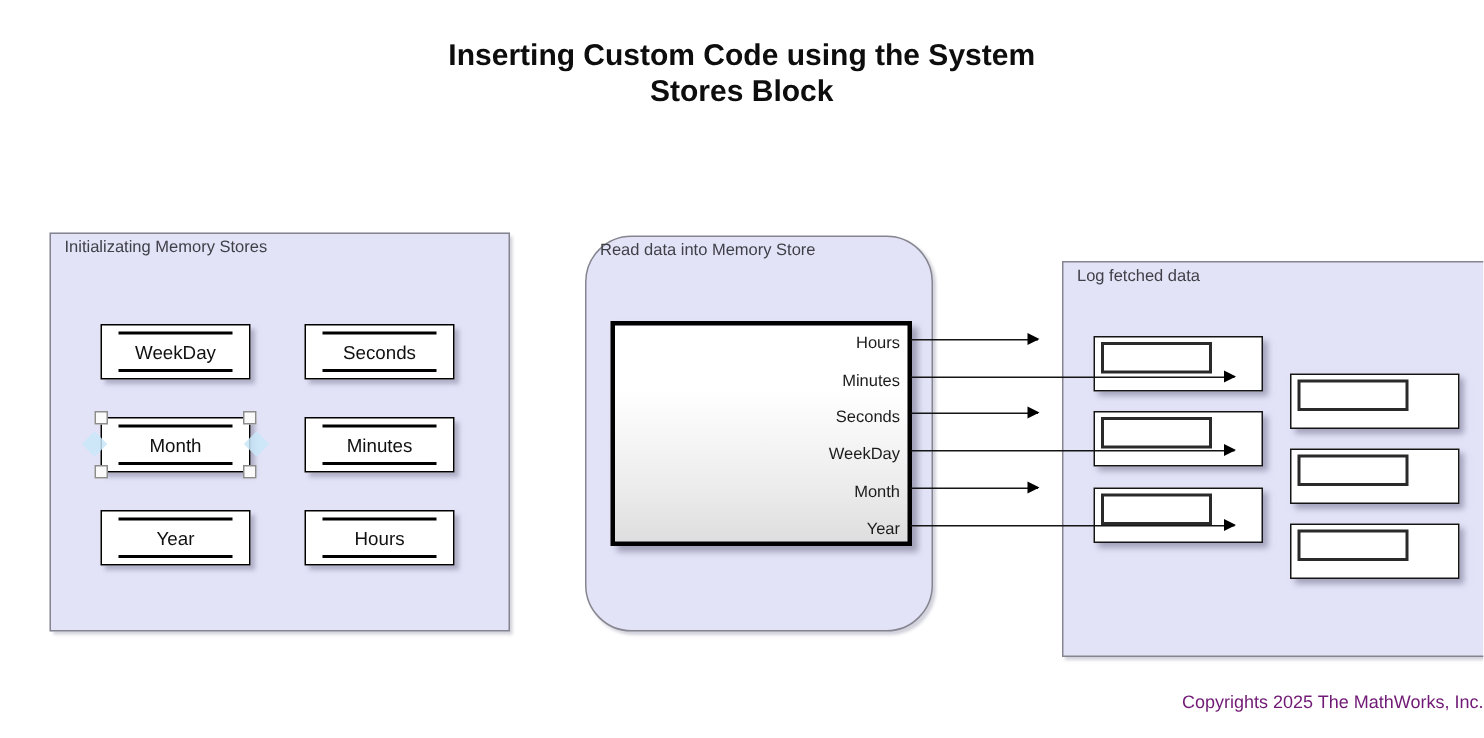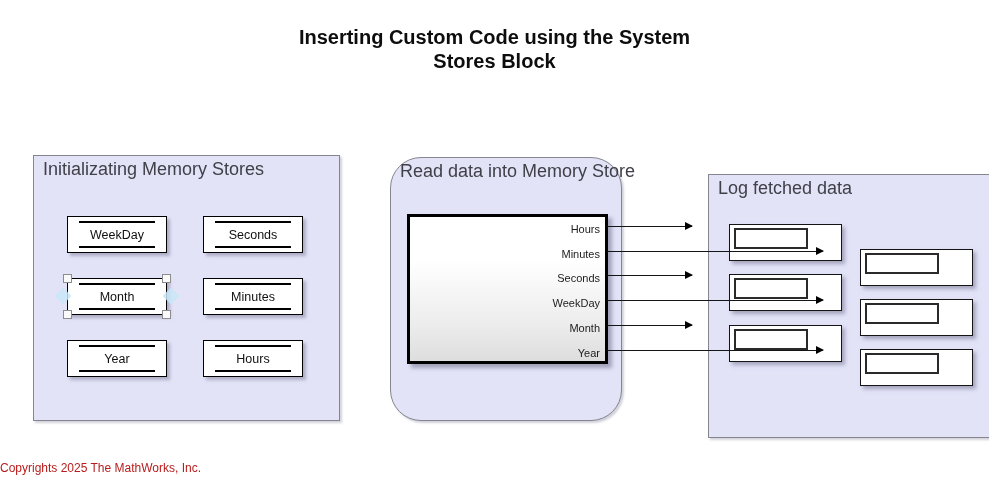--- a/index.html
+++ b/index.html
@@ -6,30 +6,30 @@
   .stage {
     position:relative; width:989px; height:492px; background:#ffffff;
     font-family:"Liberation Sans", sans-serif; overflow:hidden;
   }
   
   .title {
     position:absolute; top:25px; left:0; width:100%; text-align:center;
     font-weight:bold; font-size:20px; line-height:24px; color:#0d0d0d;
   }
   .copyright {
-    position:absolute; top:461px; left:0; width:100%; text-align:left;
-    font-size:12px; color:#b91c1c;
+    position:absolute; top:461px; left:0; width:100%; text-align:right;
+    font-size:12px; color:#701a75;
   }
   
   .area {
     position:absolute; background:#e3e3f8; border:1px solid #85858f;
     box-shadow:2px 2px 2px rgba(155,155,178,0.45);
   }
   .area-label {
-    position:absolute; left:9px; top:3px; font-size:18px; color:#404049;
+    position:absolute; left:9px; top:3px; font-size:11px; color:#404049;
     white-space:nowrap;
   }
   #area-init { left:33px;  top:155px; width:305px; height:264px; }
   #area-read { left:390px; top:157px; width:230px; height:262px;border-radius:31px; }
   #area-log  { left:672px; top:174px; width:289px; height:262px;margin-left:36px; }
   
   .datastore {
     position:absolute; width:98px; height:35px; background:#ffffff;
     border:1px solid #000; box-shadow:3px 3px 3px rgba(122,122,150,0.5);
   }

